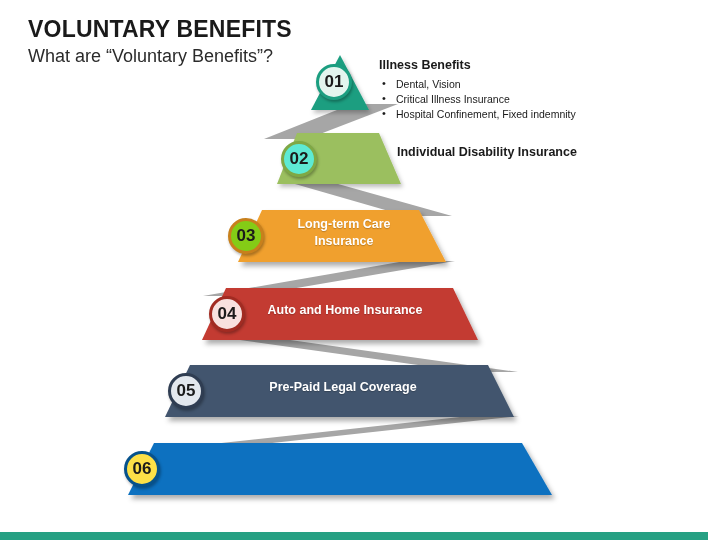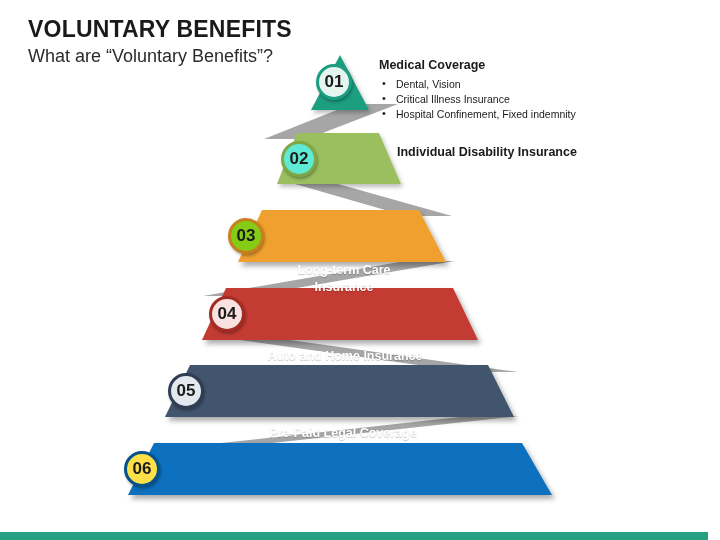--- a/index.html
+++ b/index.html
@@ -79,21 +79,20 @@
   
   .tier-label-inside {
     position: absolute;
     color: #ffffff;
     font-size: 12.5px;
     font-weight: bold;
     text-align: center;
     line-height: 1.32;
     z-index: 5;
     text-shadow: 0 1px 1px rgba(0,0,0,0.22);
-    margin-top: 46px;
   }
   .tier-label-outside {
     position: absolute;
     color: #1a1a1a;
     font-size: 12.5px;
     font-weight: bold;
     text-align: center;
     line-height: 1.32;
     z-index: 5;
     white-space: nowrap;
@@ -209,21 +208,21 @@
 
   <div class="badge badge-5" style="left: 168px; top: 373px; border-color: rgb(47, 61, 82); background: rgb(227, 232, 238);">
     <span>05</span>
   </div>
 
   <div class="badge badge-6" style="left: 124px; top: 451px; border-color: rgb(6, 82, 140); background: #fde047;">
     <span>06</span>
   </div>
 
   <div id="tier1-block">
-    <div id="tier1-heading">Medical Coverage</div>
+    <div id="tier1-heading">Illness Benefits</div>
     <ul id="tier1-bullets">
       <li>Dental, Vision</li>
       <li>Critical Illness Insurance</li>
       <li>Hospital Confinement, Fixed indemnity</li>
     </ul>
   </div>
 
   <div class="tier-label-outside" style="left:397px; top:144px;">Individual Disability Insurance</div>
 
   <div class="tier-label-inside" style="left:278px; top:216px; width:132px;">

